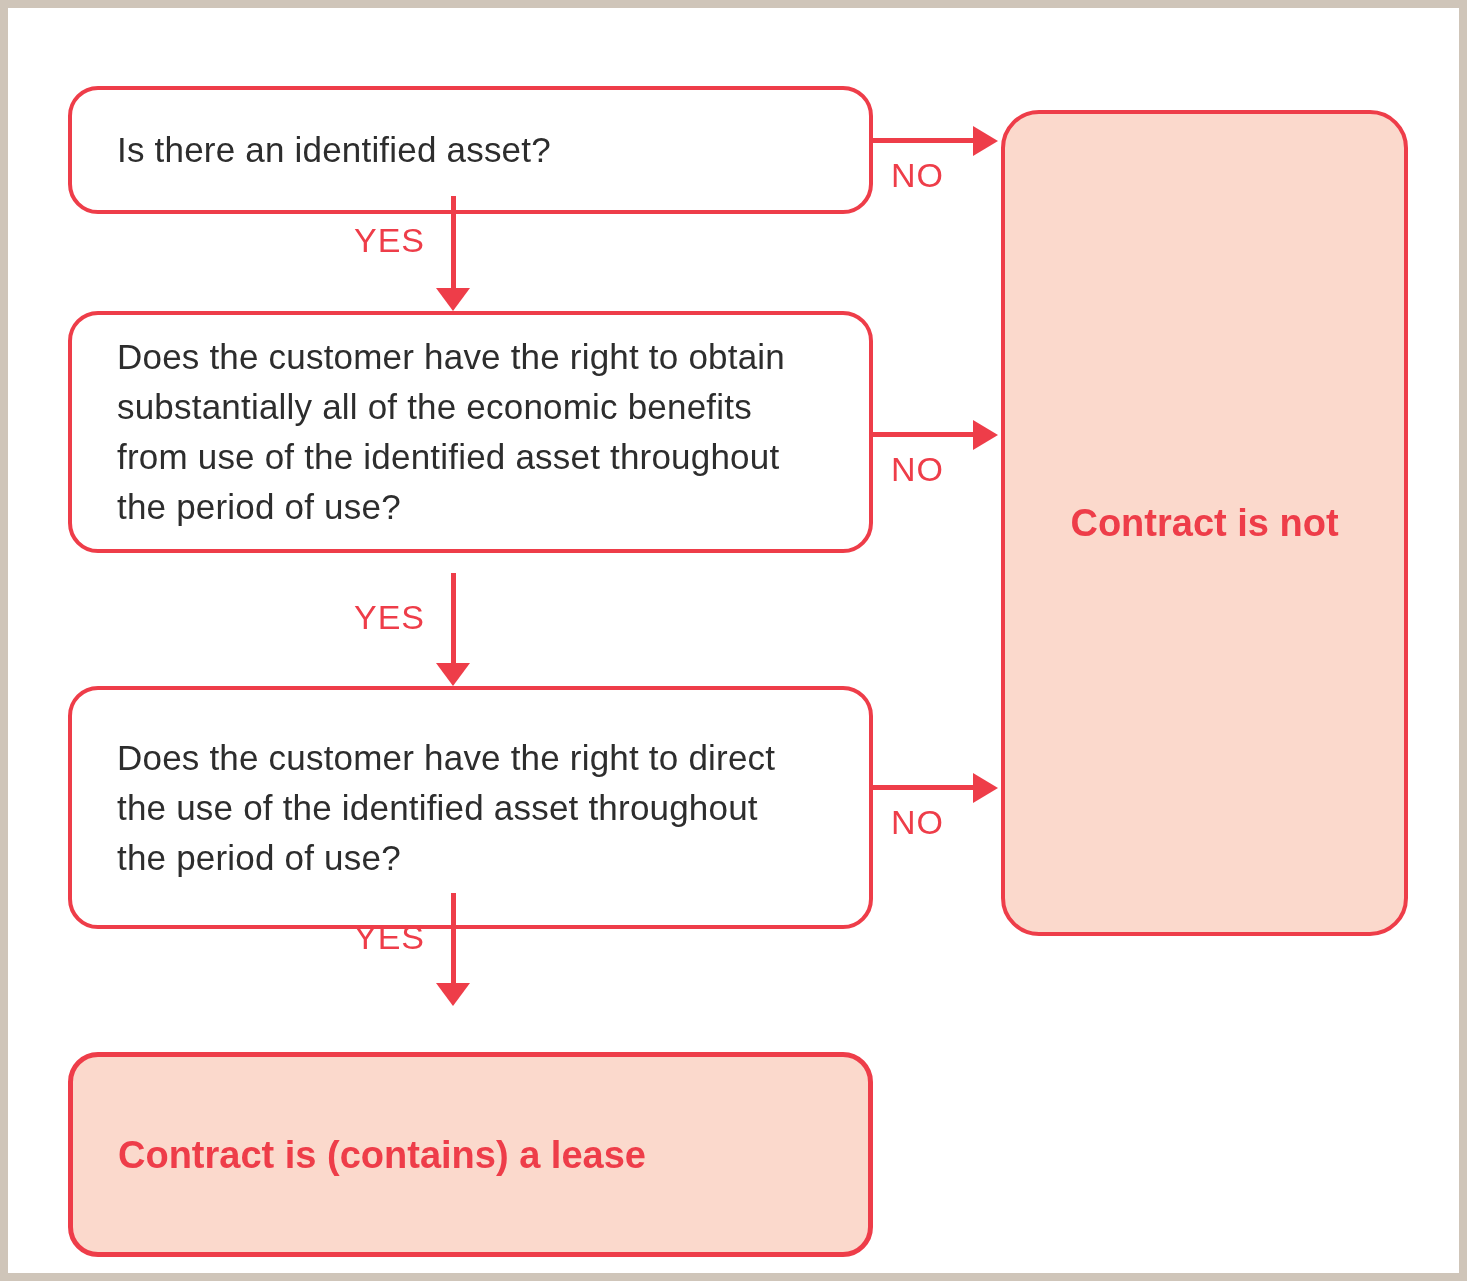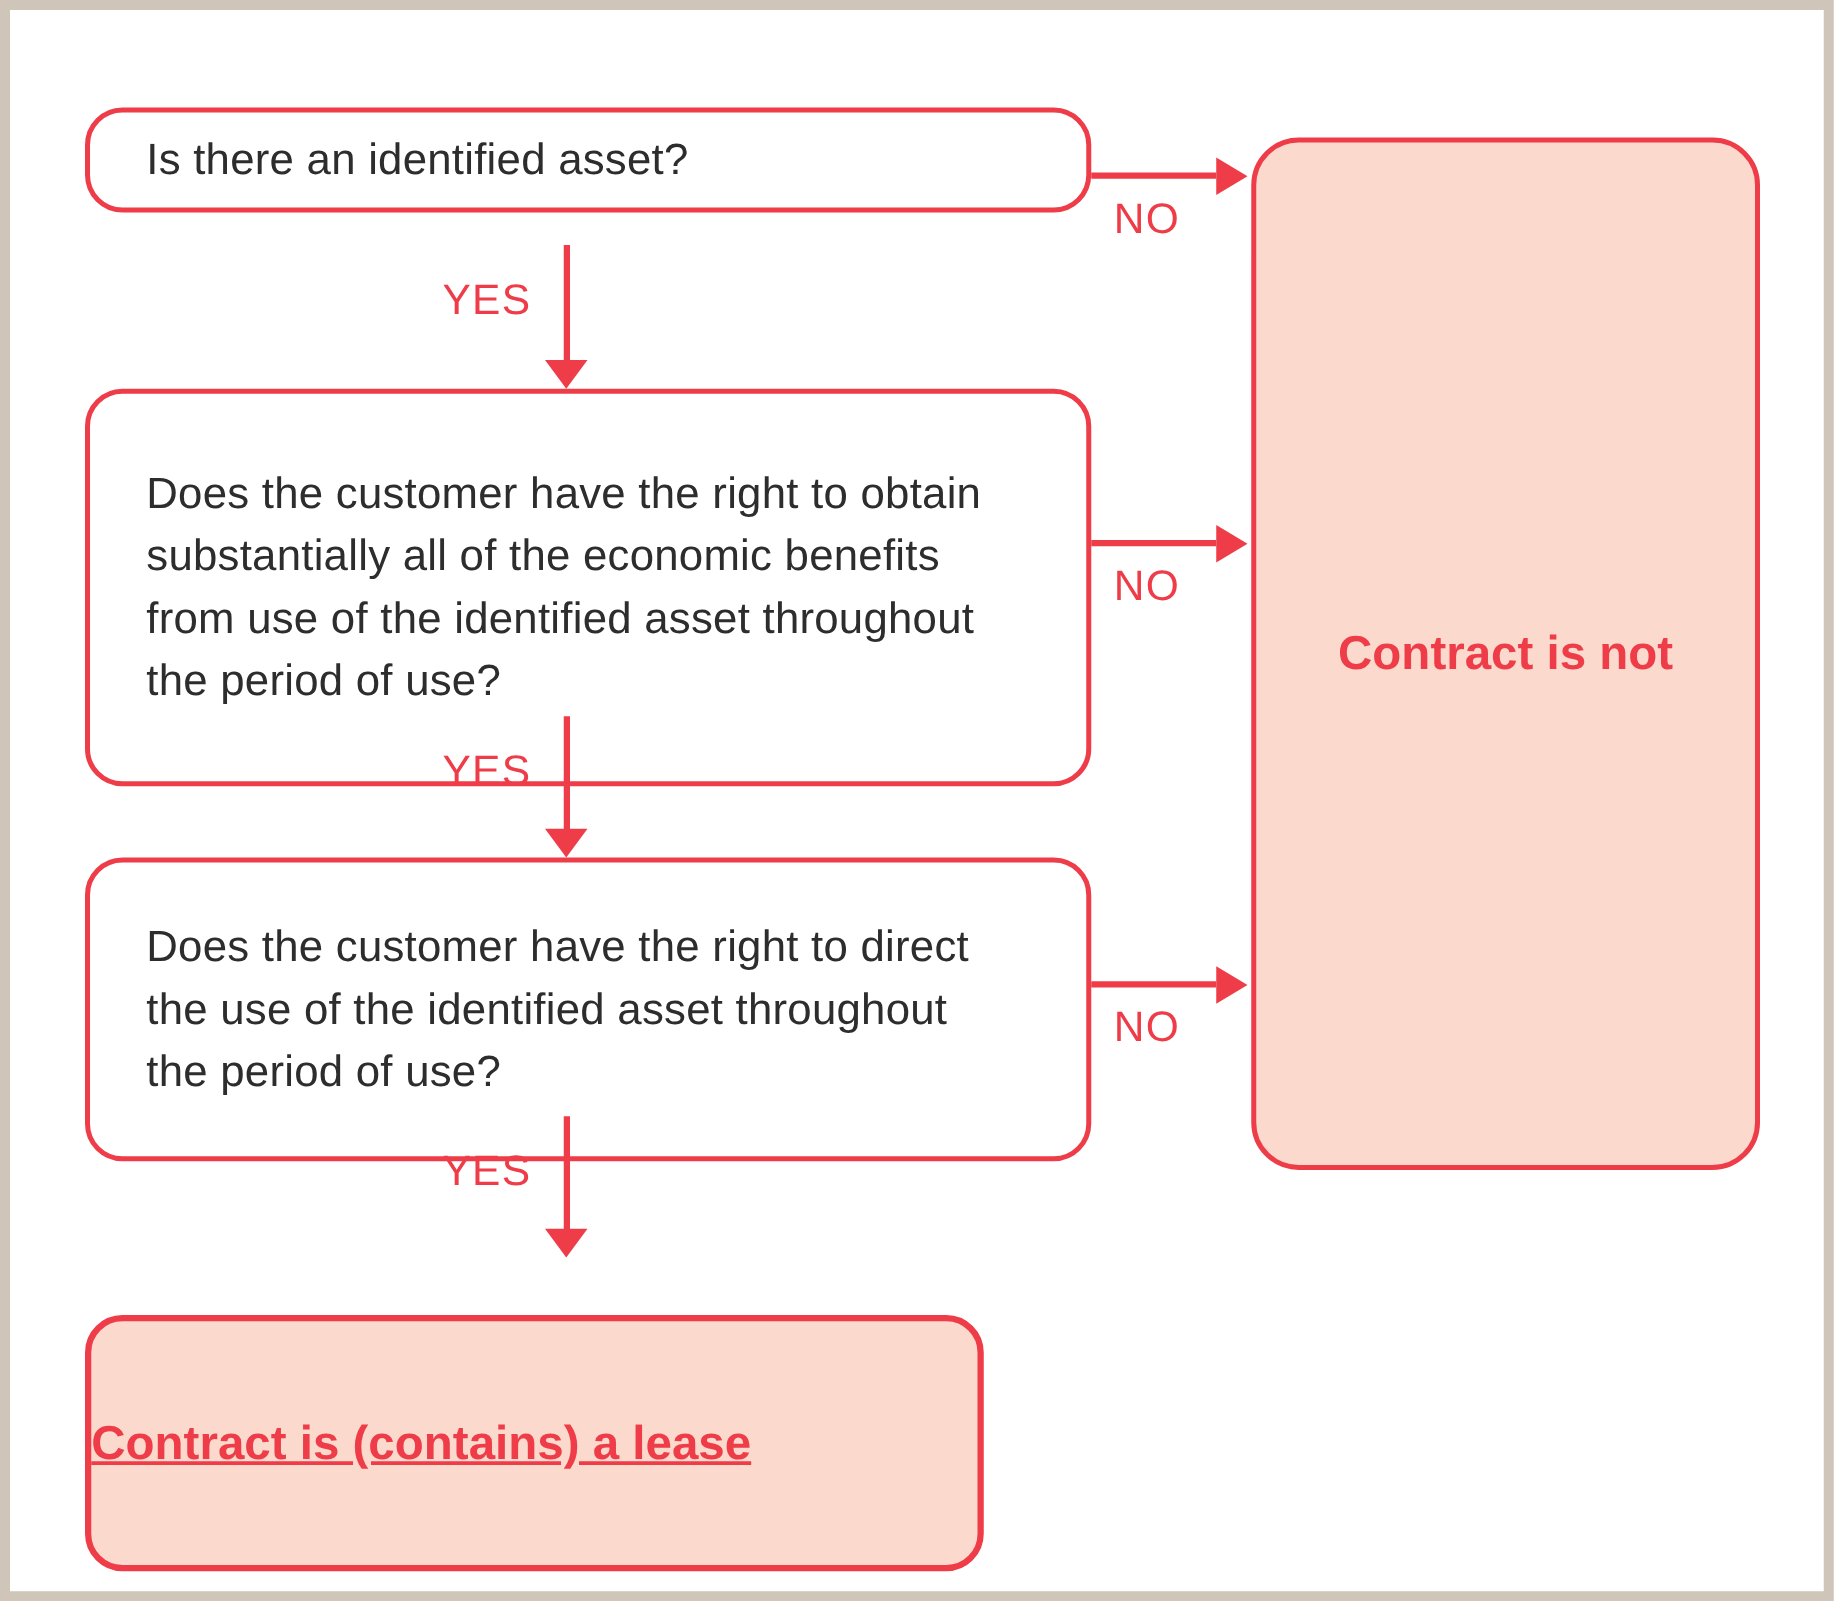--- a/index.html
+++ b/index.html
@@ -40,27 +40,27 @@
     padding: 10px 60px 10px 45px;
   }
   .outcome {
     background: var(--pink);
     color: var(--red);
     font-weight: 700;
     font-size: 38px;
     line-height: 56px;
     margin-top: 44px;
   }
-  #q1 { left: 60px;  top: 78px;   width: 805px; height: 84px; }
-  #q2 { left: 60px;  top: 303px;  width: 805px; height: 318px; }
+  #q1 { left: 60px;  top: 78px;   width: 805px; height: 128px; }
+  #q2 { left: 60px;  top: 303px;  width: 805px; height: 242px; }
   #q3 { left: 60px;  top: 678px;  width: 805px; height: 243px; }
   #lease {
-    left: 60px; top: 1000px; width: 719px; height: 205px;
+    left: 60px; top: 1000px; width: 805px; height: 205px;
     border-width: 5px;
-    text-decoration: underline;
+    padding-left: 45px;
   }
   #not-lease {
     left: 993px; top: 58px; width: 407px; height: 826px;
     border-radius: 38px;
     justify-content: center;
     text-align: center;
   }
   #not-lease .lines { width: 100%; }
 
   

